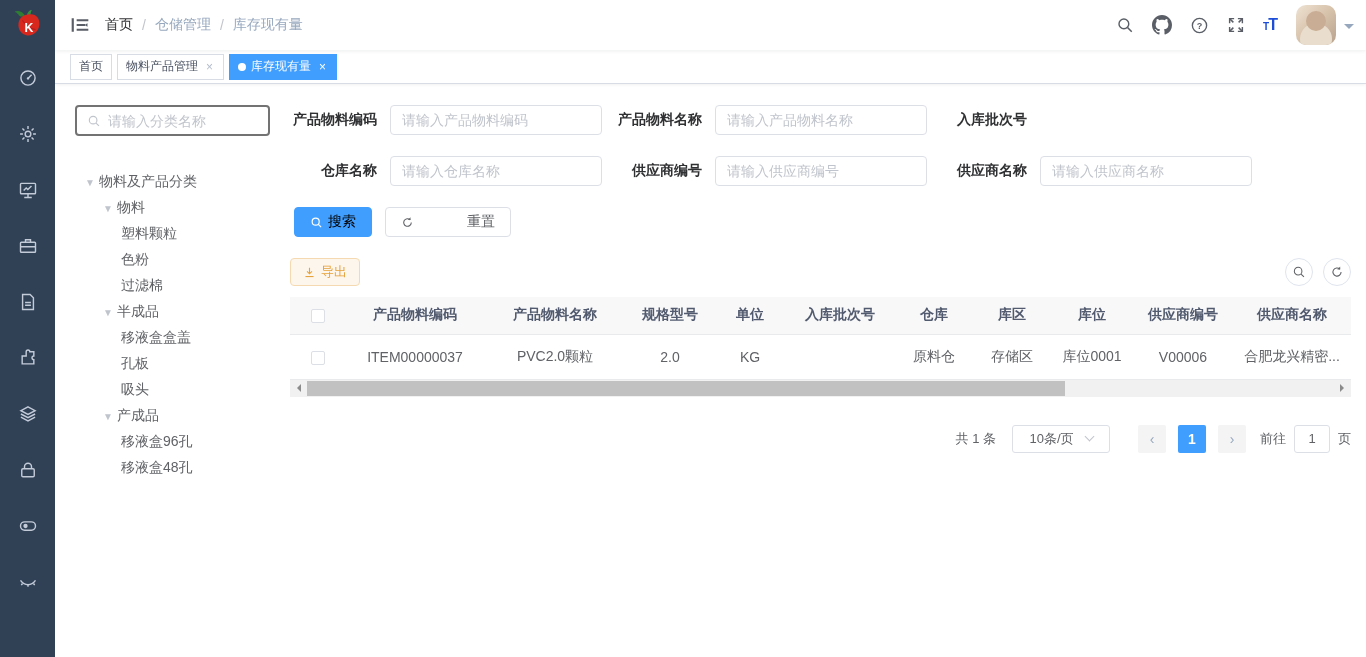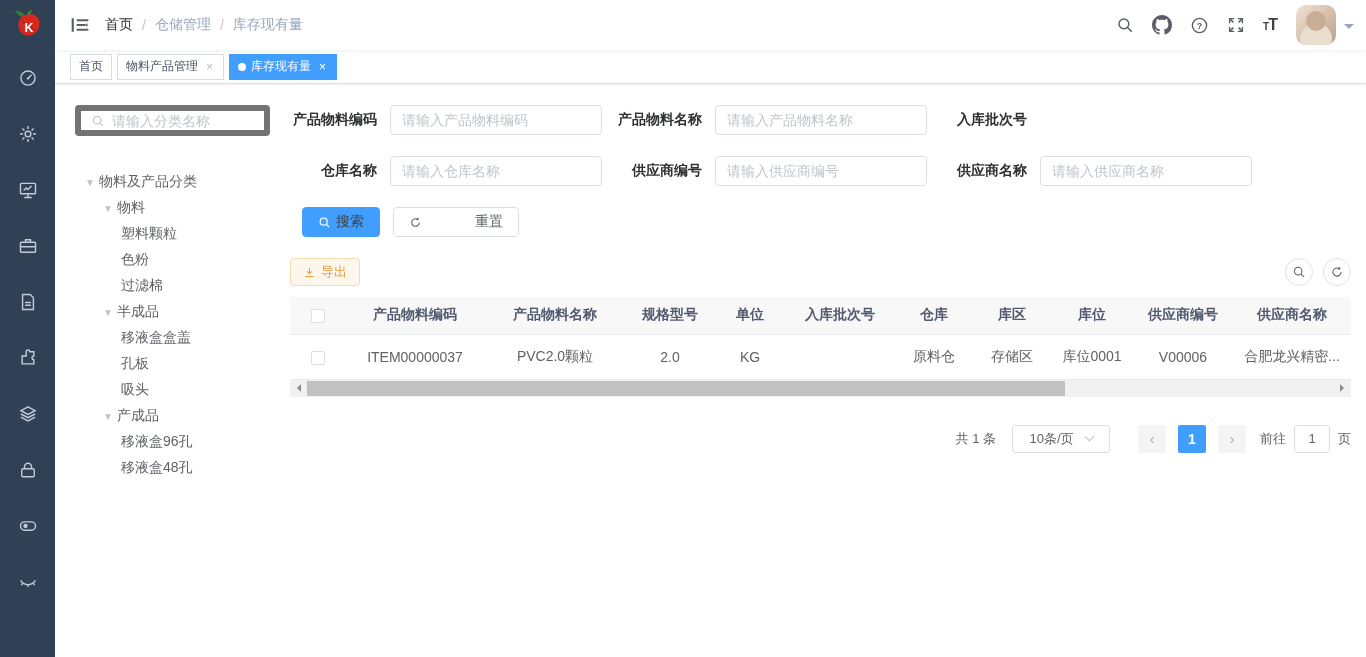--- a/index.html
+++ b/index.html
@@ -18,21 +18,21 @@
 
   .navbar { height:50px; background:#fff; display:flex; align-items:center;
     box-shadow:0 1px 4px rgba(0,21,41,.08); position:relative; z-index:5; }
   .hamburger { padding:0 15px; cursor:pointer; display:flex; align-items:center; }
   .breadcrumb { font-size:14px; display:flex; align-items:center; }
   .crumb { color:#97a8be; }
   .crumb.first { color:#303133; cursor:pointer; }
   .crumb-sep { margin:0 9px; color:#c0c4cc; }
   .navbar-right { margin-left:auto; display:flex; align-items:center; padding-right:12px; }
   .nav-icon { padding:0 9px; height:50px; display:flex; align-items:center; cursor:pointer; color:#5a5e66; }
-  .tt-icon { font-weight:bold; color:#404040; letter-spacing:-1px; }
+  .tt-icon { font-weight:bold; color:#1d4ed8; letter-spacing:-1px; }
   .tt-icon .tt-small { font-size:10px; }
   .tt-icon .tt-big { font-size:16px; }
   .avatar { width:40px; height:40px; border-radius:10px; margin:0 6px 0 10px; cursor:pointer;
     background:linear-gradient(135deg,#efe3d3 0%,#d9c4ae 45%,#b8a28d 100%); position:relative; overflow:hidden; }
   .avatar::after { content:""; position:absolute; left:10px; top:6px; width:20px; height:20px;
     border-radius:50%; background:#c9ad94; box-shadow:0 18px 0 6px #e9ddcd; }
   .caret-down { width:0; height:0; border:5px solid transparent; border-top-color:#97a8be;
     margin-top:8px; margin-left:2px; cursor:pointer; }
 
   .tags-view { height:34px; background:#fff; border-bottom:1px solid #d8dce5;
@@ -42,21 +42,21 @@
   .tag .dot { width:8px; height:8px; border-radius:50%; background:#fff; margin-right:5px; display:none; }
   .tag.active { background:#409eff; border-color:#409eff; color:#fff; }
   .tag.active .dot { display:inline-block; }
   .tag .tag-close { margin-left:6px; font-size:12px; line-height:1; color:#b4bccc; border-radius:50%; padding:1px 2px; }
   .tag.active .tag-close { color:#fff; }
 
   .content { position:relative; height:572px; background:#fff; }
 
   
   .tree-panel { position:absolute; left:20px; top:21px; width:205px; }
-  .tree-search { width:195px; height:31px; border:6px solid #737373; border-radius:4px;
+  .tree-search { width:195px; height:31px; border:2px solid #737373; border-radius:4px;
     display:flex; align-items:center; padding:0 10px; }
   .tree-search input { border:none; outline:none; width:140px; font-size:14px; margin-left:7px;
     font-family:inherit; color:#606266; }
   .tree-search input::placeholder { color:#c0c4cc; }
   .tree { margin-top:33px; font-size:14px; color:#606266; }
   .tree-node { height:26px; display:flex; align-items:center; cursor:pointer; white-space:nowrap; }
   .tree-arrow { width:14px; font-size:10px; color:#c0c4cc; flex:0 0 14px; }
 
   
   .form-area { position:absolute; left:235px; top:0; width:1061px; }
@@ -67,21 +67,21 @@
     font-size:14px; font-weight:bold; color:#303133; white-space:nowrap; }
   .el-input { width:212px; height:30px; border:1px solid #dcdfe6; border-radius:4px;
     display:flex; align-items:center; padding:0 11px; background:#fff; }
   .el-input input { border:none; outline:none; width:100%; font-size:14px; font-family:inherit; color:#8b5cf6; }
   .el-input input::placeholder { color:#c0c4cc; }
   .el-input .cal-icon { margin-right:6px; flex:0 0 auto; display:flex; }
   .btn { height:30px; border-radius:4px; font-size:14px; display:inline-flex; align-items:center;
     cursor:pointer; border:1px solid #dcdfe6; background:#fff; color:#606266; padding:0 15px;
     font-family:inherit; }
   .btn svg { margin-right:5px; }
-  .btn-primary { background:#409eff; border-color:#409eff; color:#404040; margin-left:12px; }
+  .btn-primary { background:#409eff; border-color:#409eff; color:#000000; margin-left:4px; }
   .btn-reset { margin-left:13px;gap:48px; }
 
   
   .toolbar { display:flex; align-items:center; justify-content:space-between; margin-top:0; }
   .btn-export { height:28px; padding:0 12px; font-size:13px; background:#fdf6ec;
     border:1px solid #f5dab1; color:#e6a23c; border-radius:4px; display:inline-flex; align-items:center; cursor:pointer; }
   .btn-export svg { margin-right:5px; }
   .tool-circles { display:flex; }
   .circle-btn { width:28px; height:28px; border-radius:50%; border:1px solid #dfe4ed; background:#fff;
     display:flex; align-items:center; justify-content:center; margin-left:10px; cursor:pointer; color:#606266; }

